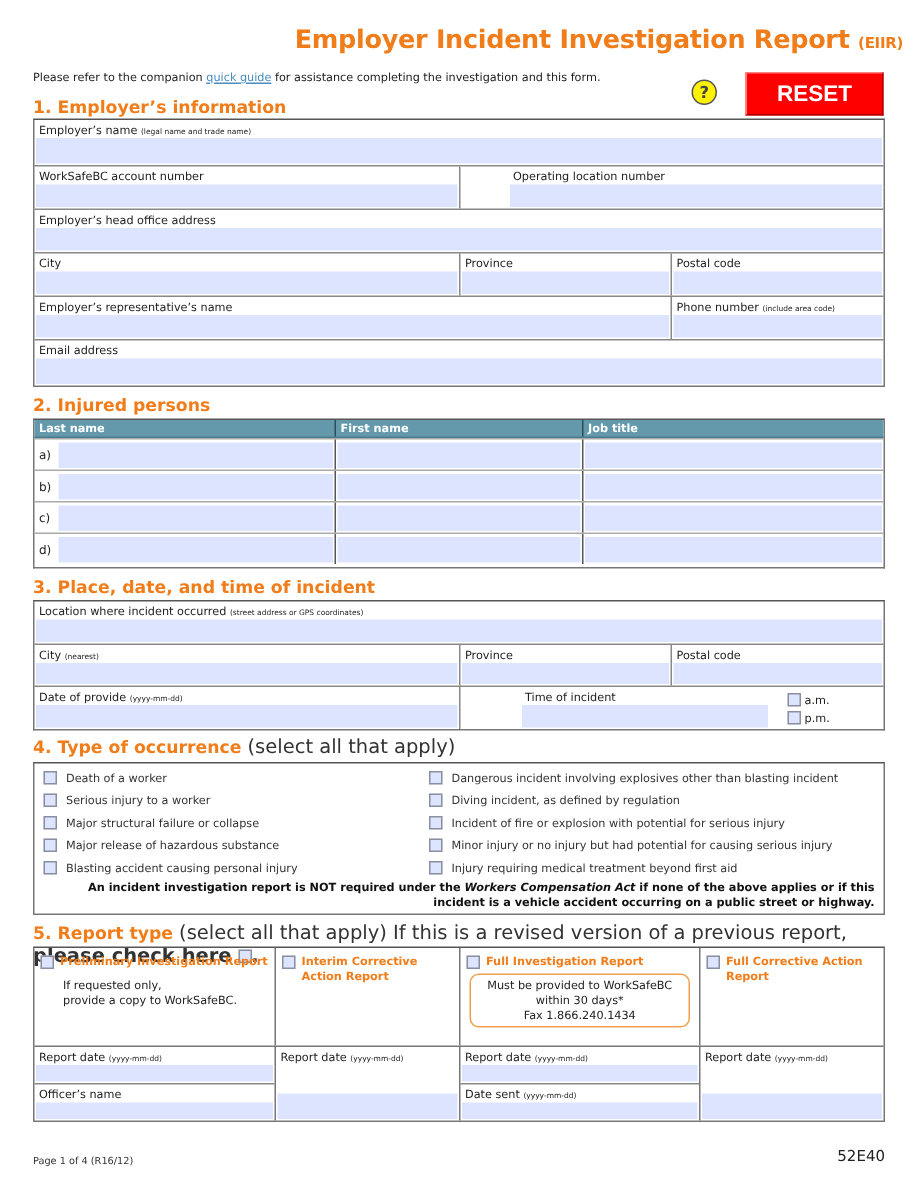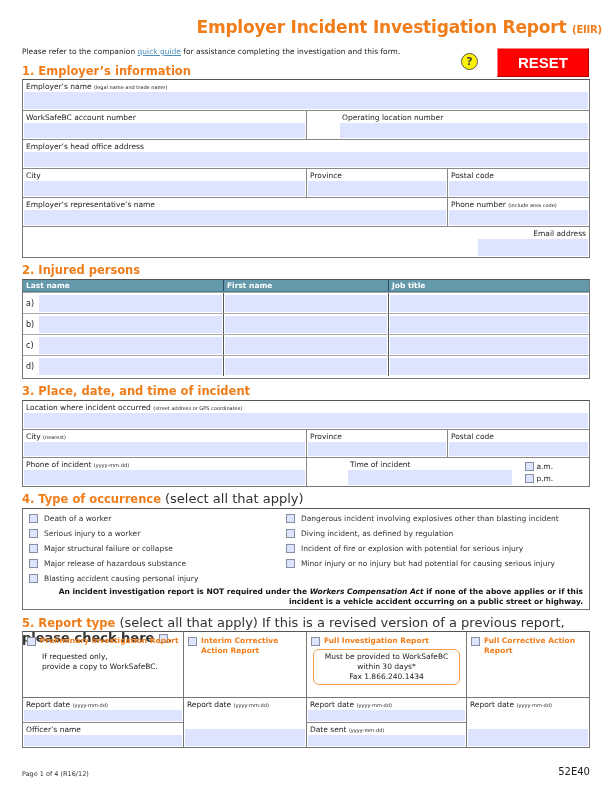--- a/index.html
+++ b/index.html
@@ -112,21 +112,21 @@
     <div class="cell" style="width:424px;">
       <div class="lbl">Employer’s representative’s name</div>
       <input class="fld" style="">
     </div>
     <div class="cell" style="flex:1;">
       <div class="lbl"><span>Phone number</span> <small>(include area code)</small></div>
       <input class="fld" style="">
     </div>
   </div>
   <div class="row" style="height:31px;">
-    <div class="cell" style="width:100%;align-items:flex-end;">
+    <div class="cell" style="width:100%;">
       <div class="lbl">Email address</div>
       <input class="fld" style="">
     </div>
   </div>
 </div>
 
 <div class="section-title" style="top:263px;">2.  Injured persons</div>
 <div class="box" style="top:279px; height:100px;">
   <div class="inj-head">
     <div style="width:200px;">Last name</div>
@@ -200,21 +200,21 @@
       <div class="lbl">Province</div>
       <input class="fld" style="">
     </div>
     <div class="cell" style="flex:1;">
       <div class="lbl">Postal code</div>
       <input class="fld" style="">
     </div>
   </div>
   <div class="row" style="height:29px;">
     <div class="cell" style="width:283px;">
-      <div class="lbl"><span>Phone of incident</span> <small>(yyyy-mm-dd)</small></div>
+      <div class="lbl"><span>Date of provide</span> <small>(yyyy-mm-dd)</small></div>
       <input class="fld" style="">
     </div>
     <div class="cell" style="width:207px; border-right:none;padding-left:40px;">
       <div class="lbl">Time of incident</div>
       <input class="fld" style="">
     </div>
     <div style="flex:1; padding:3px 0 0 12px; font-size:7.5px; line-height:12px;">
       <div><span class="cb"></span> <span>a.m.</span></div>
       <div><span class="cb"></span> <span>p.m.</span></div>
     </div>
@@ -252,20 +252,24 @@
         <span class="cb"></span>
         <span>Major release of hazardous substance</span>
       </div>
     <div class="occ-item">
         <span class="cb"></span>
         <span>Minor injury or no injury but had potential for causing serious injury</span>
       </div>
     <div class="occ-item">
         <span class="cb"></span>
         <span>Blasting accident causing personal injury</span>
+      </div>
+    <div class="occ-item">
+        <span class="cb"></span>
+        <span>Injury requiring medical treatment beyond first aid</span>
       </div>
   </div>
   <div class="occ-note"><span>An incident investigation report is NOT required under the </span><i>Workers Compensation Act</i><span> if none of the above applies or if this incident is a vehicle accident occurring on a public street or highway.</span></div>
 </div>
 
 <div class="section-title" style="top:615px;"><span>5.  Report type</span> <span class="sub"><span>(select all that apply) If this is a revised version of a previous report, </span><b>please check here</b> <span class="cb"></span><b>.</b></span></div>
 <div class="box" style="top:631px; height:117px;">
   <div class="rt-head">
     <div class="c" style="width:160px;">
       <div class="rt-title">

